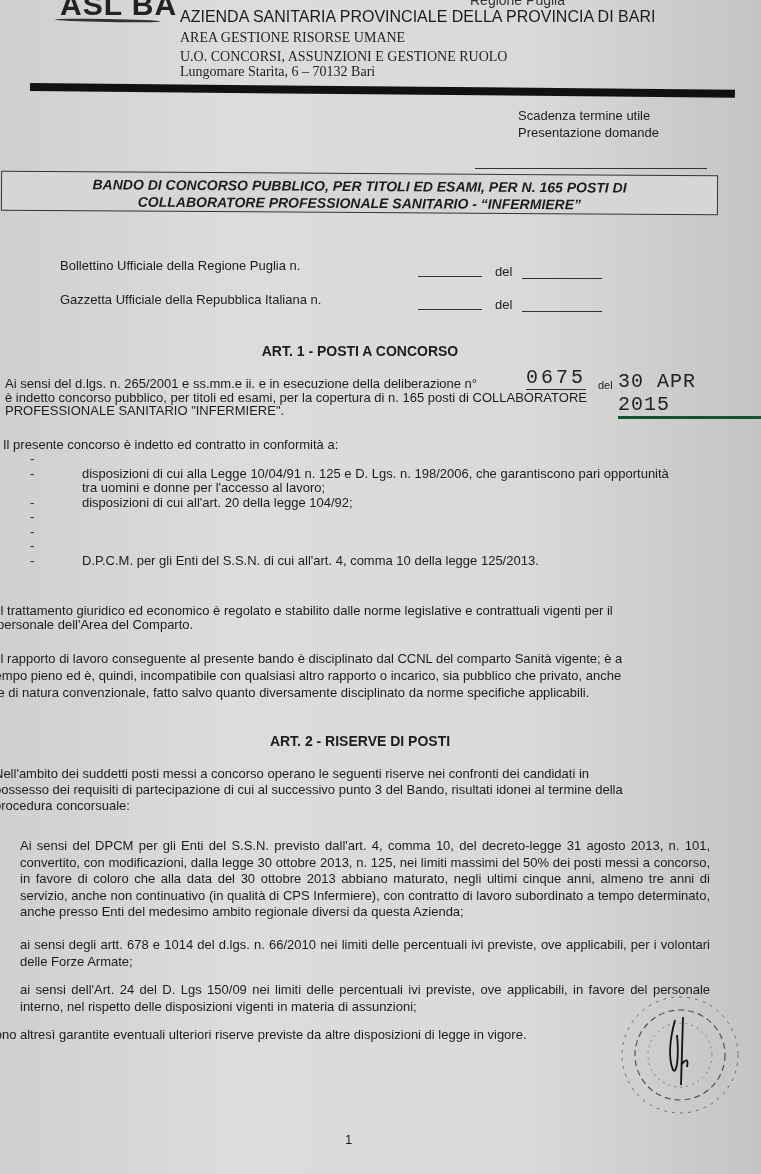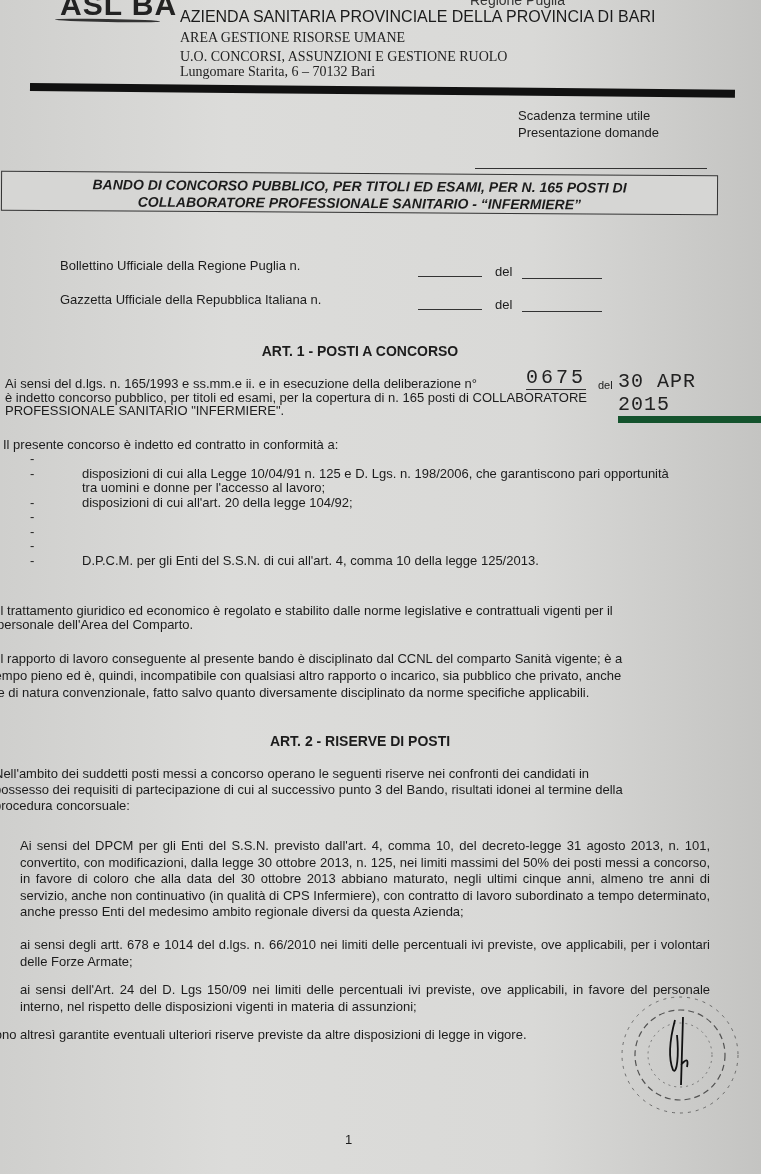--- a/index.html
+++ b/index.html
@@ -67,24 +67,24 @@
 <div class="abs pub-del" style="left:495px; top:264px;">del</div>
 <div class="abs pub-blank2" style="left:522px; top:278px;"></div>
 
 <div class="abs pub-label" style="top:292px;">Gazzetta Ufficiale della Repubblica Italiana n.</div>
 <div class="abs pub-blank" style="left:418px; top:309px;"></div>
 <div class="abs pub-del" style="left:495px; top:297px;">del</div>
 <div class="abs pub-blank2" style="left:522px; top:311px;"></div>
 
 <div class="abs art-title" style="top:343px;">ART. 1 - POSTI A CONCORSO</div>
 
-<div class="abs" style="left:5px; top:376px; font-size:13px;">Ai sensi del d.lgs. n. 165/1993 e ss.mm.e ii. e in esecuzione della deliberazione n°</div>
+<div class="abs" style="left:5px; top:376px; font-size:13px;">Ai sensi del d.lgs. n. 265/2001 e ss.mm.e ii. e in esecuzione della deliberazione n°</div>
 <div class="abs hand" style="left:526px; top:366px; border-bottom:1px solid #333;">0675</div>
 <div class="abs" style="left:598px; top:379px; font-size:11px;">del</div>
-<div class="abs hand" style="left:618px; top:370px; border-bottom:7px solid #14532d; letter-spacing:1px;">30 APR 2015</div>
+<div class="abs hand" style="left:618px; top:370px; border-bottom:3px solid #14532d; letter-spacing:1px;">30 APR 2015</div>
 <div class="abs p" style="top:391px;">è indetto concorso pubblico, per titoli ed esami, per la copertura di n. 165 posti di COLLABORATORE</div>
 <div class="abs p" style="top:404px;">PROFESSIONALE SANITARIO "INFERMIERE".</div>
 
 <div class="abs p" style="top:438px; left:3px;">Il presente concorso è indetto ed contratto in conformità a:</div>
 
 <div class="abs list" style="top:452px;">
   <div class="li">
       <span class="dash">-</span>
     </div>
   <div class="li">

